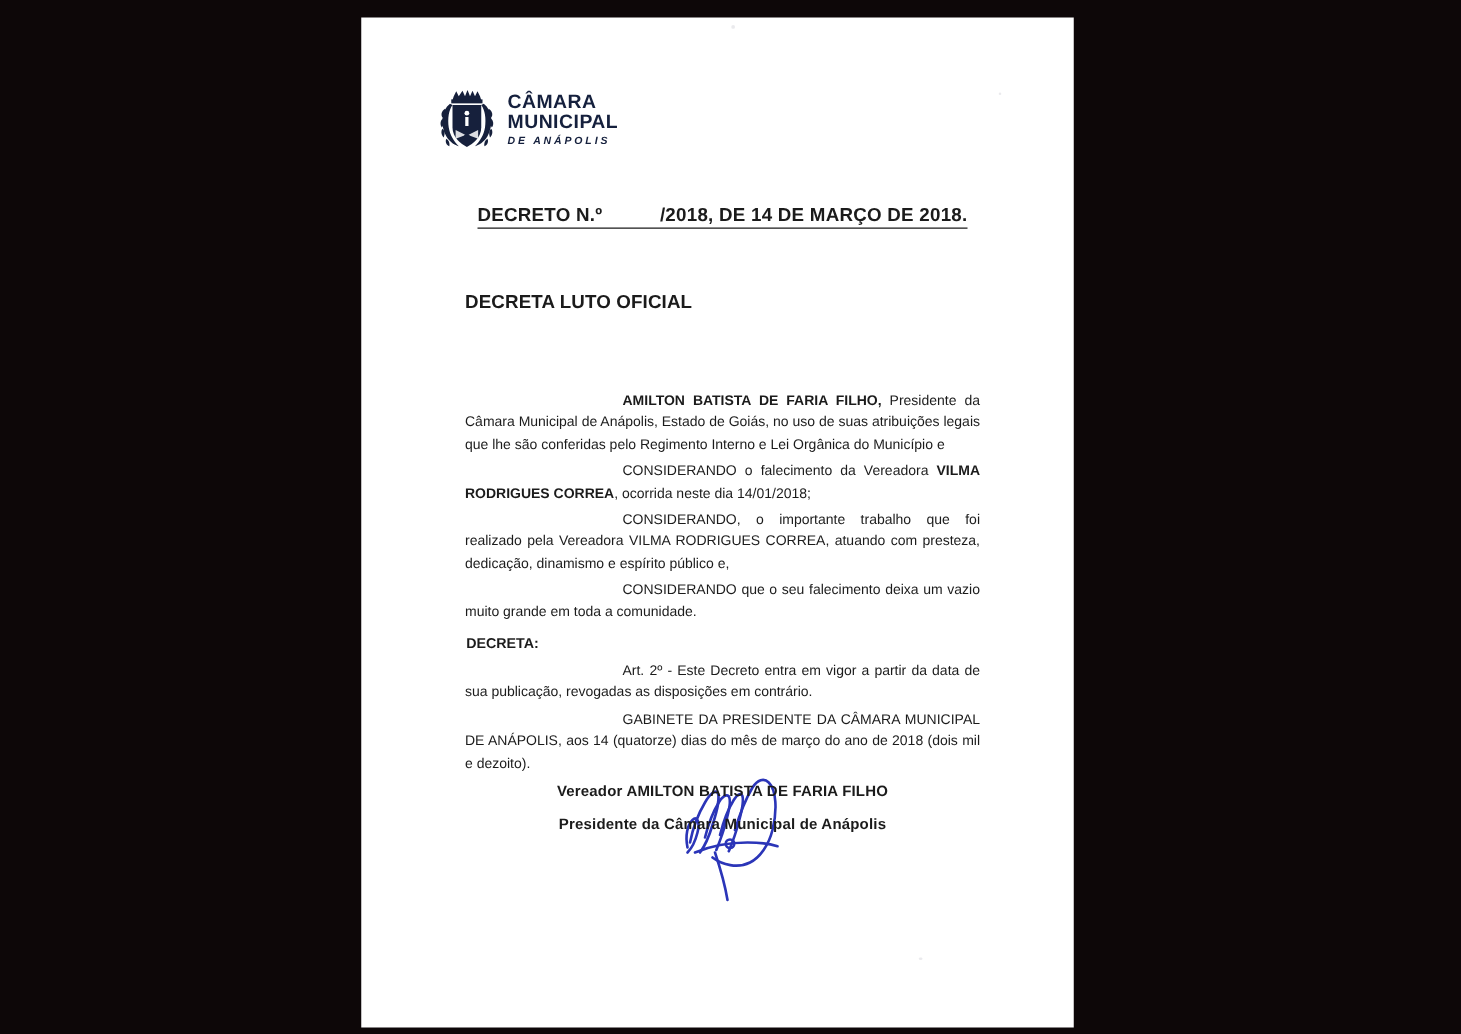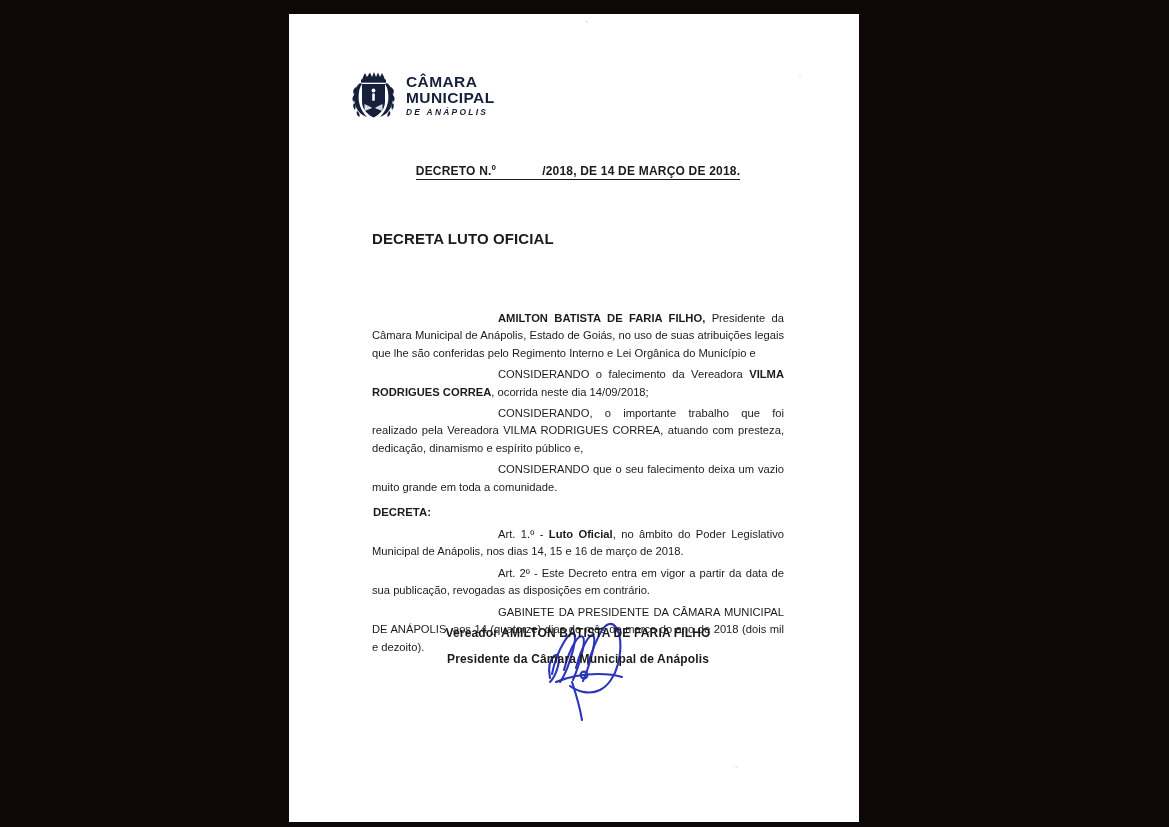--- a/index.html
+++ b/index.html
@@ -79,21 +79,21 @@
   #doc-body {
     position: absolute;
     left: 83px;
     top: 150px;
     width: 412px;
     color: #1b1b1b;
   }
 
   #decree-heading {
     text-align: center;
-    font-size: 12px;
+    font-size: 15px;
     font-weight: bold;
     letter-spacing: .2px;
     margin: 0 0 52px 0;
     white-space: nowrap;
   }
   #decree-heading .under {
     border-bottom: 1.6px solid #1b1b1b;
     padding-bottom: 1px;
   }
   #decree-heading .numblank {
@@ -240,29 +240,28 @@
   <div id="doc-body">
 
     <div id="decree-heading"><span class="under"><span>DECRETO  N.º</span><span class="numblank"></span><span>/2018, DE 14 DE MARÇO DE 2018.</span></span></div>
 
     <div id="decree-subtitle">DECRETA LUTO OFICIAL</div>
 
     <div id="paragraph-stack">
 
       <p class="para"><span class="lead"></span><b>AMILTON BATISTA DE FARIA FILHO,</b><span> Presidente da Câmara Municipal de Anápolis, Estado de Goiás, no uso de suas atribuições legais que lhe são conferidas pelo Regimento Interno e Lei Orgânica do Município e</span></p>
 
-      <p class="para"><span class="lead"></span><span>CONSIDERANDO</span><span> o falecimento da Vereadora </span><b>VILMA RODRIGUES CORREA</b><span>, ocorrida neste dia 14/09/2018;</span></p>
+      <p class="para"><span class="lead"></span><span>CONSIDERANDO</span><span> o falecimento da Vereadora </span><b>VILMA RODRIGUES CORREA</b><span>, ocorrida neste dia 14/01/2018;</span></p>
 
       <p class="para"><span class="lead"></span><span>CONSIDERANDO</span><span>, o importante trabalho que foi realizado pela Vereadora VILMA RODRIGUES CORREA, atuando com presteza, dedicação, dinamismo e espírito público e,</span></p>
 
       <p class="para"><span class="lead"></span><span>CONSIDERANDO</span><span> que o seu falecimento deixa um vazio muito grande em toda a comunidade.</span></p>
 
       <div class="centered-bold">DECRETA:</div>
 
-      <p class="para"><span class="lead"></span><span>Art. 1.º - </span><b>Luto Oficial</b><span>, no âmbito do Poder Legislativo Municipal de Anápolis, nos dias 14, 15 e 16 de março de 2018.</span></p>
 
       <p class="para"><span class="lead"></span><span>Art. 2º - </span><span>Este Decreto entra em vigor a partir da data de sua publicação, revogadas as disposições em contrário.</span></p>
 
       <p class="para"><span class="lead"></span><span>GABINETE DA PRESIDENTE DA CÂMARA MUNICIPAL DE ANÁPOLIS</span><span>, aos 14 (quatorze) dias do mês de março do ano de 2018 (dois mil e dezoito).</span></p>
 
     </div>
   </div>
 
   <div id="signature-block">
     <svg id="signature-ink" viewBox="0 0 130 110">

